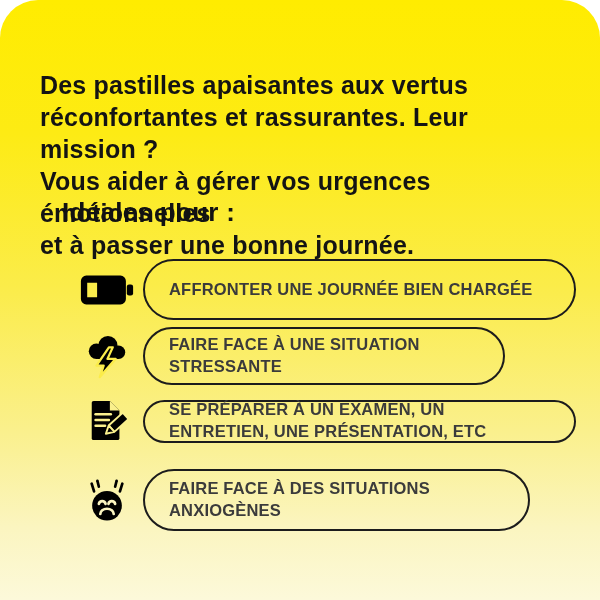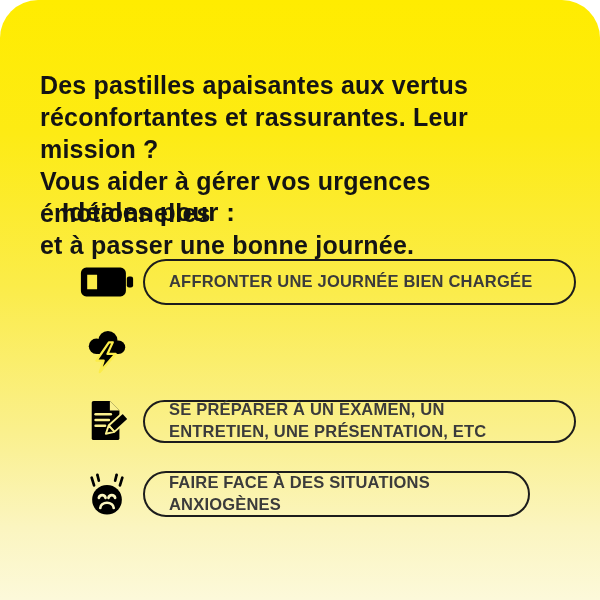--- a/index.html
+++ b/index.html
@@ -27,24 +27,24 @@
   .row{position:absolute;left:78px;display:flex;align-items:center;}
   .icon-box{width:58px;display:flex;justify-content:center;align-items:center;flex:0 0 58px;}
   .pill{
     margin-left:7px;box-sizing:border-box;
     border:2px solid #1c1c1c;border-radius:999px;
     display:flex;align-items:center;
     padding:4px 14px 4px 24px;
     font-weight:bold;font-size:16.5px;line-height:1.32;
     color:#3b3b3b;letter-spacing:0.2px;white-space:pre-line;
   }
-  .r1{top:259px}.r1 .pill{width:433px;height:46px}
+  .r1{top:259px}.r1 .pill{width:433px;height:61px}
   .r2{top:327px}.r2 .pill{width:362px;height:58px}
   .r3{top:398px}.r3 .pill{width:433px;height:43px}
-  .r4{top:469px}.r4 .pill{width:387px;height:46px}
+  .r4{top:469px}.r4 .pill{width:387px;height:62px}
 </style>
 </head>
 <body>
 
 <div class="card">
 
   <p class="intro">Des pastilles apaisantes aux vertus
 réconfortantes et rassurantes. Leur mission ?
 Vous aider à gérer vos urgences émotionnelles
 et à passer une bonne journée.</p>
@@ -66,20 +66,22 @@
       <svg width="46" height="48" viewBox="0 0 48 48" aria-hidden="true">
         <g fill="#000">
           <circle cx="13" cy="19" r="8"></circle>
           <circle cx="25" cy="13" r="10"></circle>
           <circle cx="36" cy="20" r="7"></circle>
           <rect x="12" y="18" width="25" height="9" rx="3"></rect>
         </g>
         <path d="M26,15 L13,34 h7.5 L16.5,46 L33,27 h-8.5 L30,15 Z" fill="#000" stroke="#fbec4a" stroke-width="2.4" stroke-linejoin="round"></path>
       </svg>
     </span>
+    <div class="pill">FAIRE FACE À UNE SITUATION
+STRESSANTE</div>
   </div>
 
   <div class="row r3">
     <span class="icon-box">
       <svg width="42" height="46" viewBox="0 0 44 48" aria-hidden="true">
         <path fill="#000" d="M8,3 h17 l10,10 v29 a2,2 0 0 1 -2,2 H8 a2,2 0 0 1 -2,-2 V5 a2,2 0 0 1 2,-2 Z"></path>
         <path d="M25,3 v10 h10 Z" fill="#faf08d"></path>
         <g stroke="#faf08d" stroke-width="2.6" stroke-linecap="round">
           <line x1="10" y1="17" x2="26" y2="17"></line>
           <line x1="10" y1="23" x2="24" y2="23"></line>

